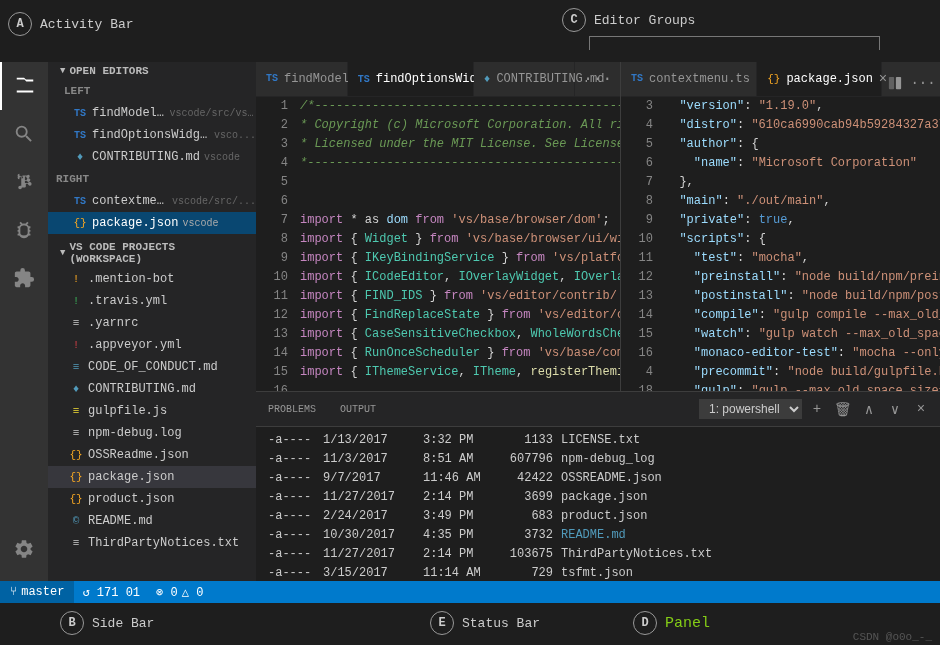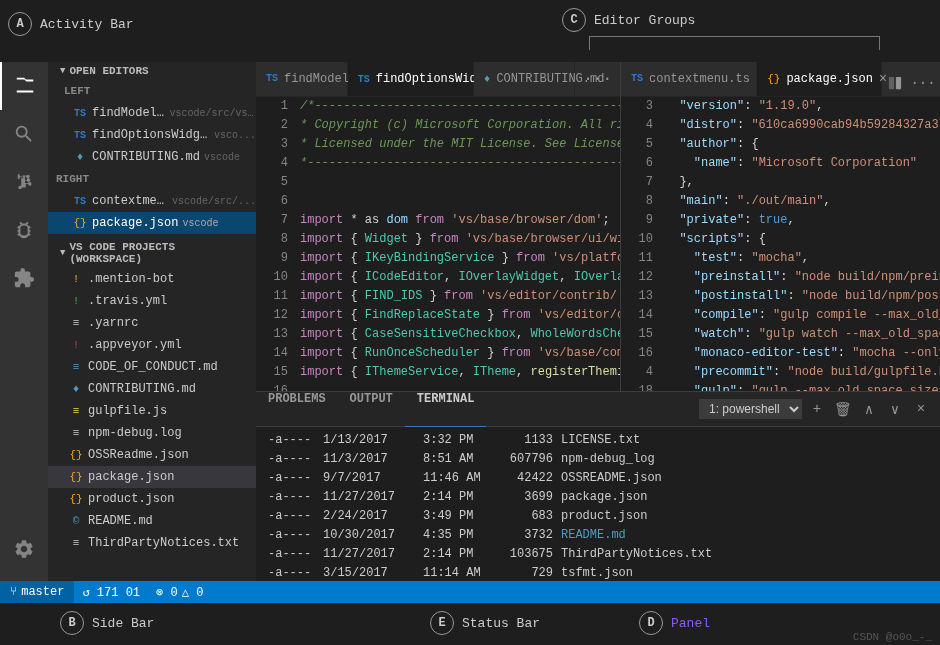--- a/index.html
+++ b/index.html
@@ -68,21 +68,21 @@
     .c-prop { color: #9cdcfe; }
     .c-op { color: #d4d4d4; }
     .c-import { color: #c586c0; }
     .json-key { color: #9cdcfe; }
     .json-str { color: #ce9178; }
     .json-bool { color: #569cd6; }
 
     
     .panel { height: 190px; background: #1e1e1e; border-top: 1px solid #3d3d3d; display: flex; flex-direction: column; }
     .panel-tabs { display: flex; background: #252526; height: 35px; align-items: center; border-bottom: 1px solid #3d3d3d; }
-    .panel-tab { padding: 0 12px; height: 35px; display: flex; align-items: flex-start; color: #969696; cursor: pointer; font-size: 12px; font-weight: bold; }
+    .panel-tab { padding: 0 12px; height: 35px; display: flex; align-items: center; color: #969696; cursor: pointer; font-size: 10px; }
     .panel-tab.active { color: #cccccc; border-bottom: 1px solid #3978c6; }
     .panel-controls { margin-left: auto; display: flex; align-items: center; gap: 4px; padding-right: 8px; }
     .panel-ctrl-btn { width: 22px; height: 22px; display: flex; align-items: center; justify-content: center; color: #969696; cursor: pointer; font-size: 14px; }
     .terminal-select { background: #3c3c3c; color: #cccccc; border: none; font-size: 12px; padding: 2px 6px; cursor: pointer; outline: none; }
     
     .panel-content { flex: 1; overflow: auto; padding: 4px 12px; font-size: 12px; line-height: 19px; color: #cccccc; }
     .panel-content::-webkit-scrollbar { width: 6px; height: 6px; }
     .panel-content::-webkit-scrollbar-thumb { background: #424242; }
     .terminal-line { white-space: pre; height: 19px; display: flex; align-items: center; }
 
@@ -389,23 +389,20 @@
       </div>
 
       <div class="panel">
         <div class="panel-tabs">
           <div class="panel-tab">
             <span>PROBLEMS</span>
           </div>
           <div class="panel-tab">
             <span>OUTPUT</span>
           </div>
-          <div class="panel-tab active">
-            <span>TERMINAL</span>
-          </div>
           <div class="panel-controls">
             <select class="terminal-select">
               <option>1: powershell</option>
             </select>
             <div class="panel-ctrl-btn">+</div>
             <div class="panel-ctrl-btn">🗑</div>
             <div class="panel-ctrl-btn">∧</div>
             <div class="panel-ctrl-btn">∨</div>
             <div class="panel-ctrl-btn">×</div>
           </div>
@@ -450,19 +447,19 @@
       <span style="font-size:13px;color:#cccccc;">Side Bar</span>
     </div>
 
     <div style="position:absolute; left:430px; top:8px; display:flex; align-items:center; gap:8px;">
       <div style="width:24px;height:24px;border:1.5px solid #999;border-radius:50%;display:flex;align-items:center;justify-content:center;font-weight:bold;font-size:12px;color:#ccc;background:#1e1e1e;">E</div>
       <span style="font-size:13px;color:#cccccc;">Status Bar</span>
     </div>
 
     <div style="position:absolute; right:230px; top:8px; display:flex; align-items:center; gap:8px;">
       <div style="width:24px;height:24px;border:1.5px solid #999;border-radius:50%;display:flex;align-items:center;justify-content:center;font-weight:bold;font-size:12px;color:#ccc;background:#1e1e1e;">D</div>
-      <span style="font-size:13px;color:#8b5cf6;font-family:Liberation Mono, monospace;">Panel</span>
+      <span style="font-size:15px;color:#84cc16;font-family:Liberation Mono, monospace;">Panel</span>
     </div>
 
     <div style="position:absolute;right:8px;bottom:2px;font-size:11px;color:#555;">CSDN @o0o_-_</div>
   </div>
 
 </div>
 
 </body></html>

